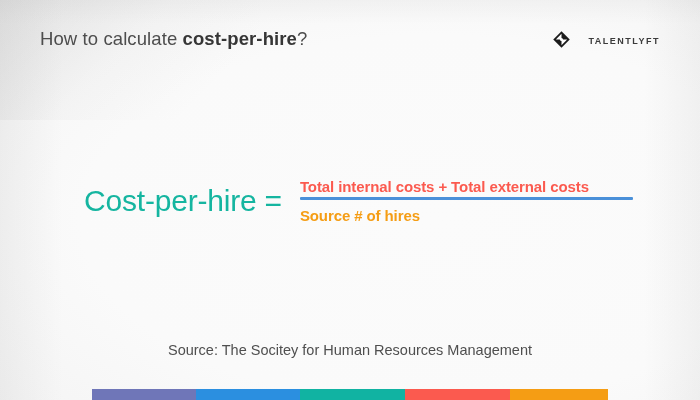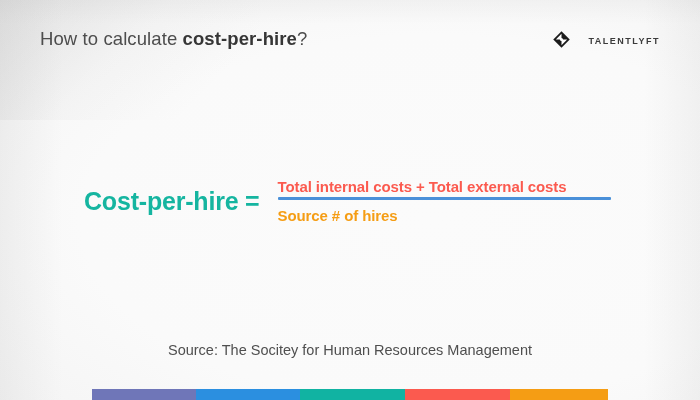--- a/index.html
+++ b/index.html
@@ -82,22 +82,22 @@
   
   #formula {
     position: absolute;
     left: 84px;
     top: 178px;
     display: flex;
     align-items: center;
     gap: 18px;
   }
   #formula-lhs {
-    font-size: 25px;
-    font-weight: bold;
+    font-size: 30px;
+    font-weight: normal;
     color: #15b5a0;
     letter-spacing: -0.2px;
     white-space: nowrap;
   }
   #fraction {
     display: flex;
     flex-direction: column;
     align-items: flex-start;
     width: 333px;
   }

